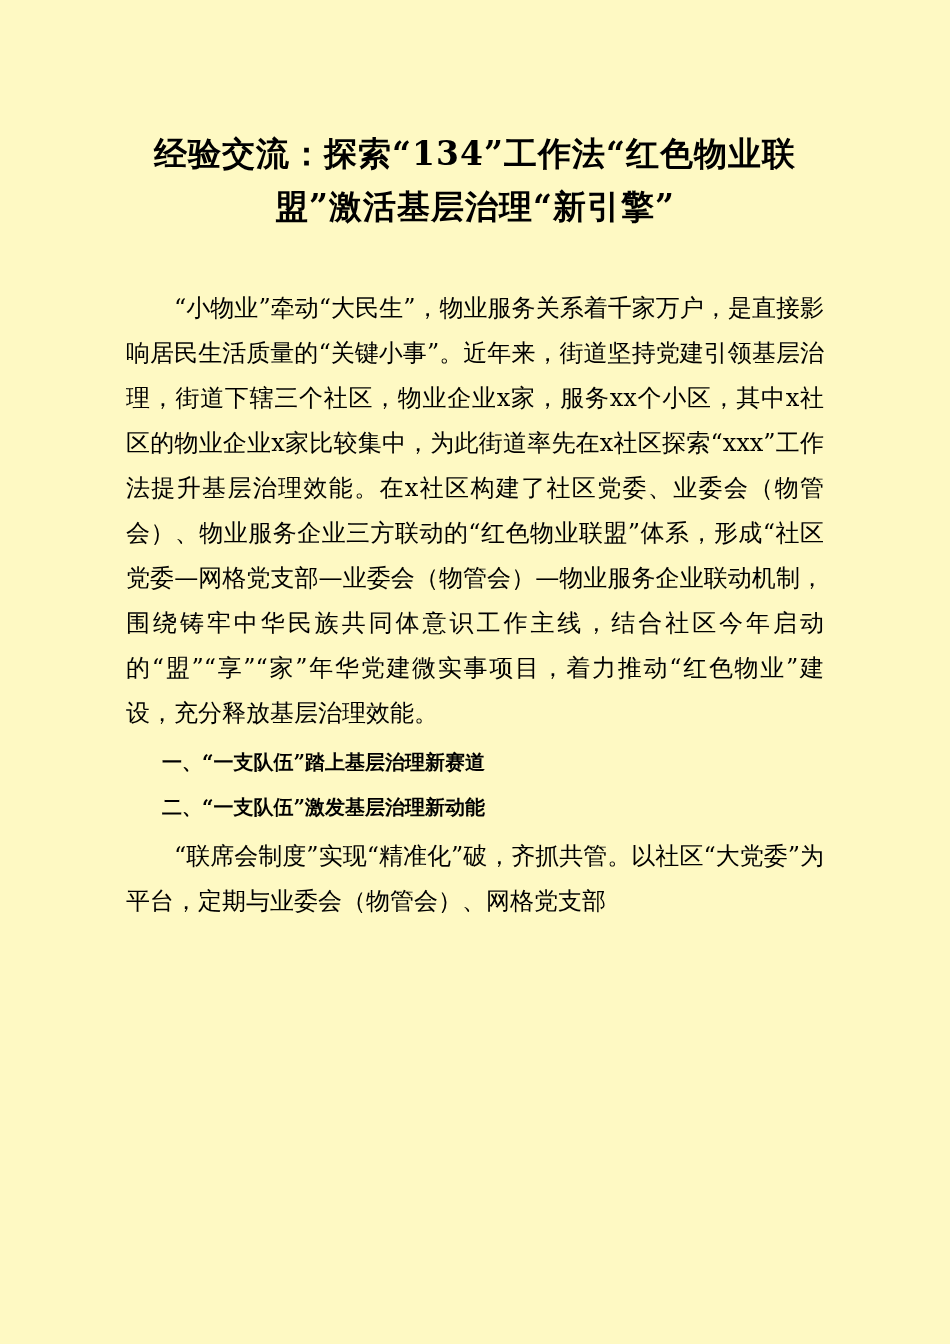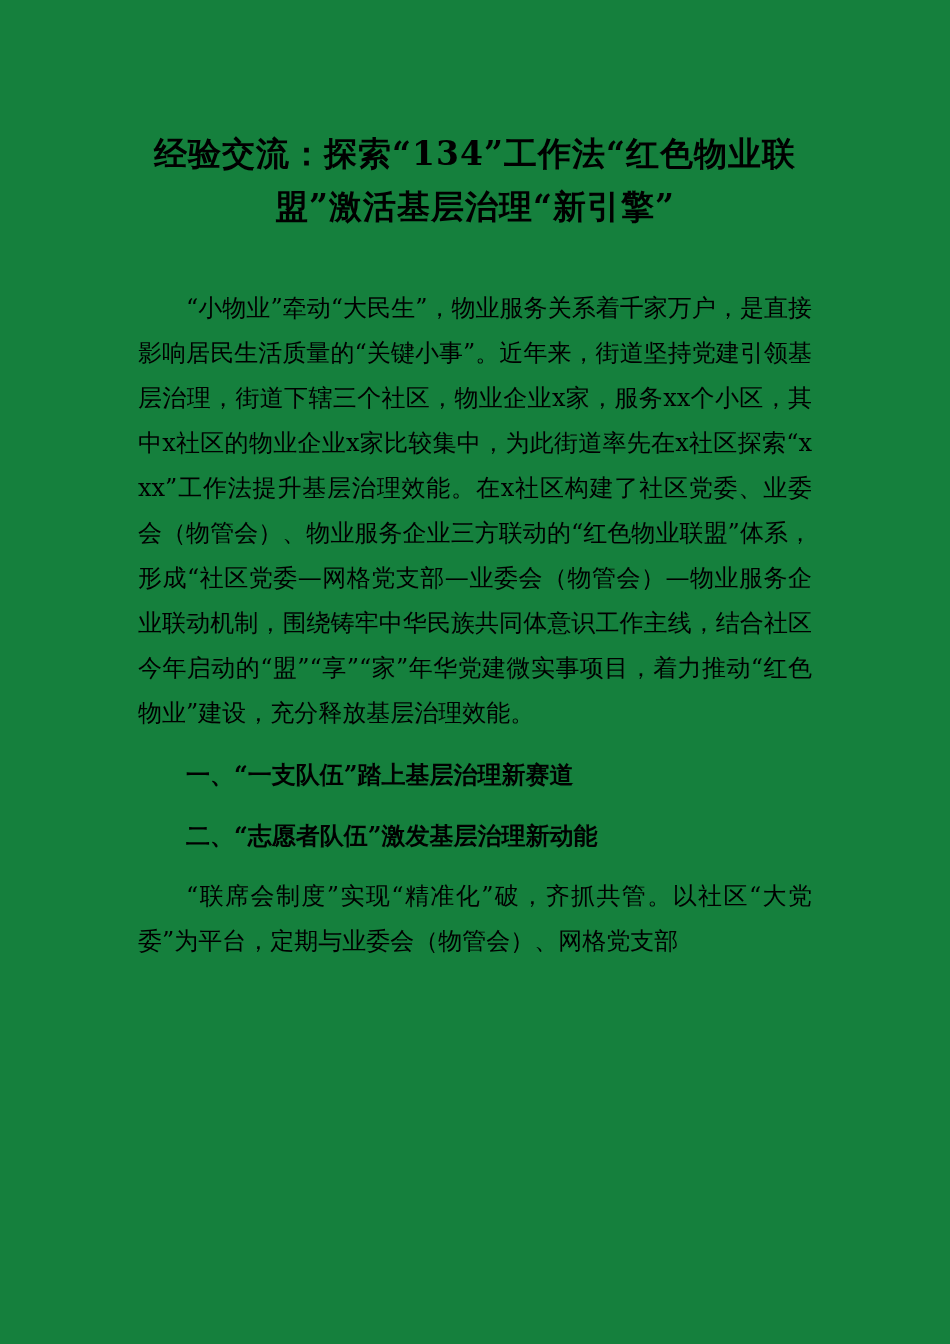--- a/index.html
+++ b/index.html
@@ -12,54 +12,54 @@
     height: 1344px;
     overflow: hidden;
     color: #000000;
     font-family: "DejaVu Serif", "Liberation Serif", serif;
   }
   .page {
     box-sizing: border-box;
     width: 950px;
     height: 1344px;
     padding: 128px 122px 0 122px;
-    background: #15803d;
+    background: #fef9c3;
   }
   .doc-title {
     margin: 0 0 52px 0;
     font-size: 33px;
     font-weight: bold;
     line-height: 1.6;
     text-align: center;
     letter-spacing: 1px;
   }
   .para {
-    margin: 16px;
+    margin: 4px;
     font-size: 24px;
     line-height: 45px;
     text-align: justify;
     text-indent: 2em;
     word-break: break-all;
   }
   .section-heading {
-    margin: 16px;
-    font-size: 24px;
+    margin: 0;
+    font-size: 20px;
     line-height: 45px;
     font-weight: bold;
     text-align: left;
     text-indent: 2em;
   }
 </style>
 </head>
 <body>
 
 <div class="page">
   <h1 class="doc-title">经验交流：探索“134”工作法“红色物业联盟”激活基层治理“新引擎”</h1>
 
   <p class="para">“小物业”牵动“大民生”，物业服务关系着千家万户，是直接影响居民生活质量的“关键小事”。近年来，街道坚持党建引领基层治理，街道下辖三个社区，物业企业x家，服务xx个小区，其中x社区的物业企业x家比较集中，为此街道率先在x社区探索“xxx”工作法提升基层治理效能。在x社区构建了社区党委、业委会（物管会）、物业服务企业三方联动的“红色物业联盟”体系，形成“社区党委—网格党支部—业委会（物管会）—物业服务企业联动机制，围绕铸牢中华民族共同体意识工作主线，结合社区今年启动的“盟”“享”“家”年华党建微实事项目，着力推动“红色物业”建设，充分释放基层治理效能。</p>
 
   <h2 class="section-heading">一、“一支队伍”踏上基层治理新赛道</h2>
 
 
-  <h2 class="section-heading">二、“志愿者队伍”激发基层治理新动能</h2>
+  <h2 class="section-heading">二、“一支队伍”激发基层治理新动能</h2>
 
   <p class="para">“联席会制度”实现“精准化”破，齐抓共管。以社区“大党委”为平台，定期与业委会（物管会）、网格党支部</p>
 </div>
 
 </body></html>

